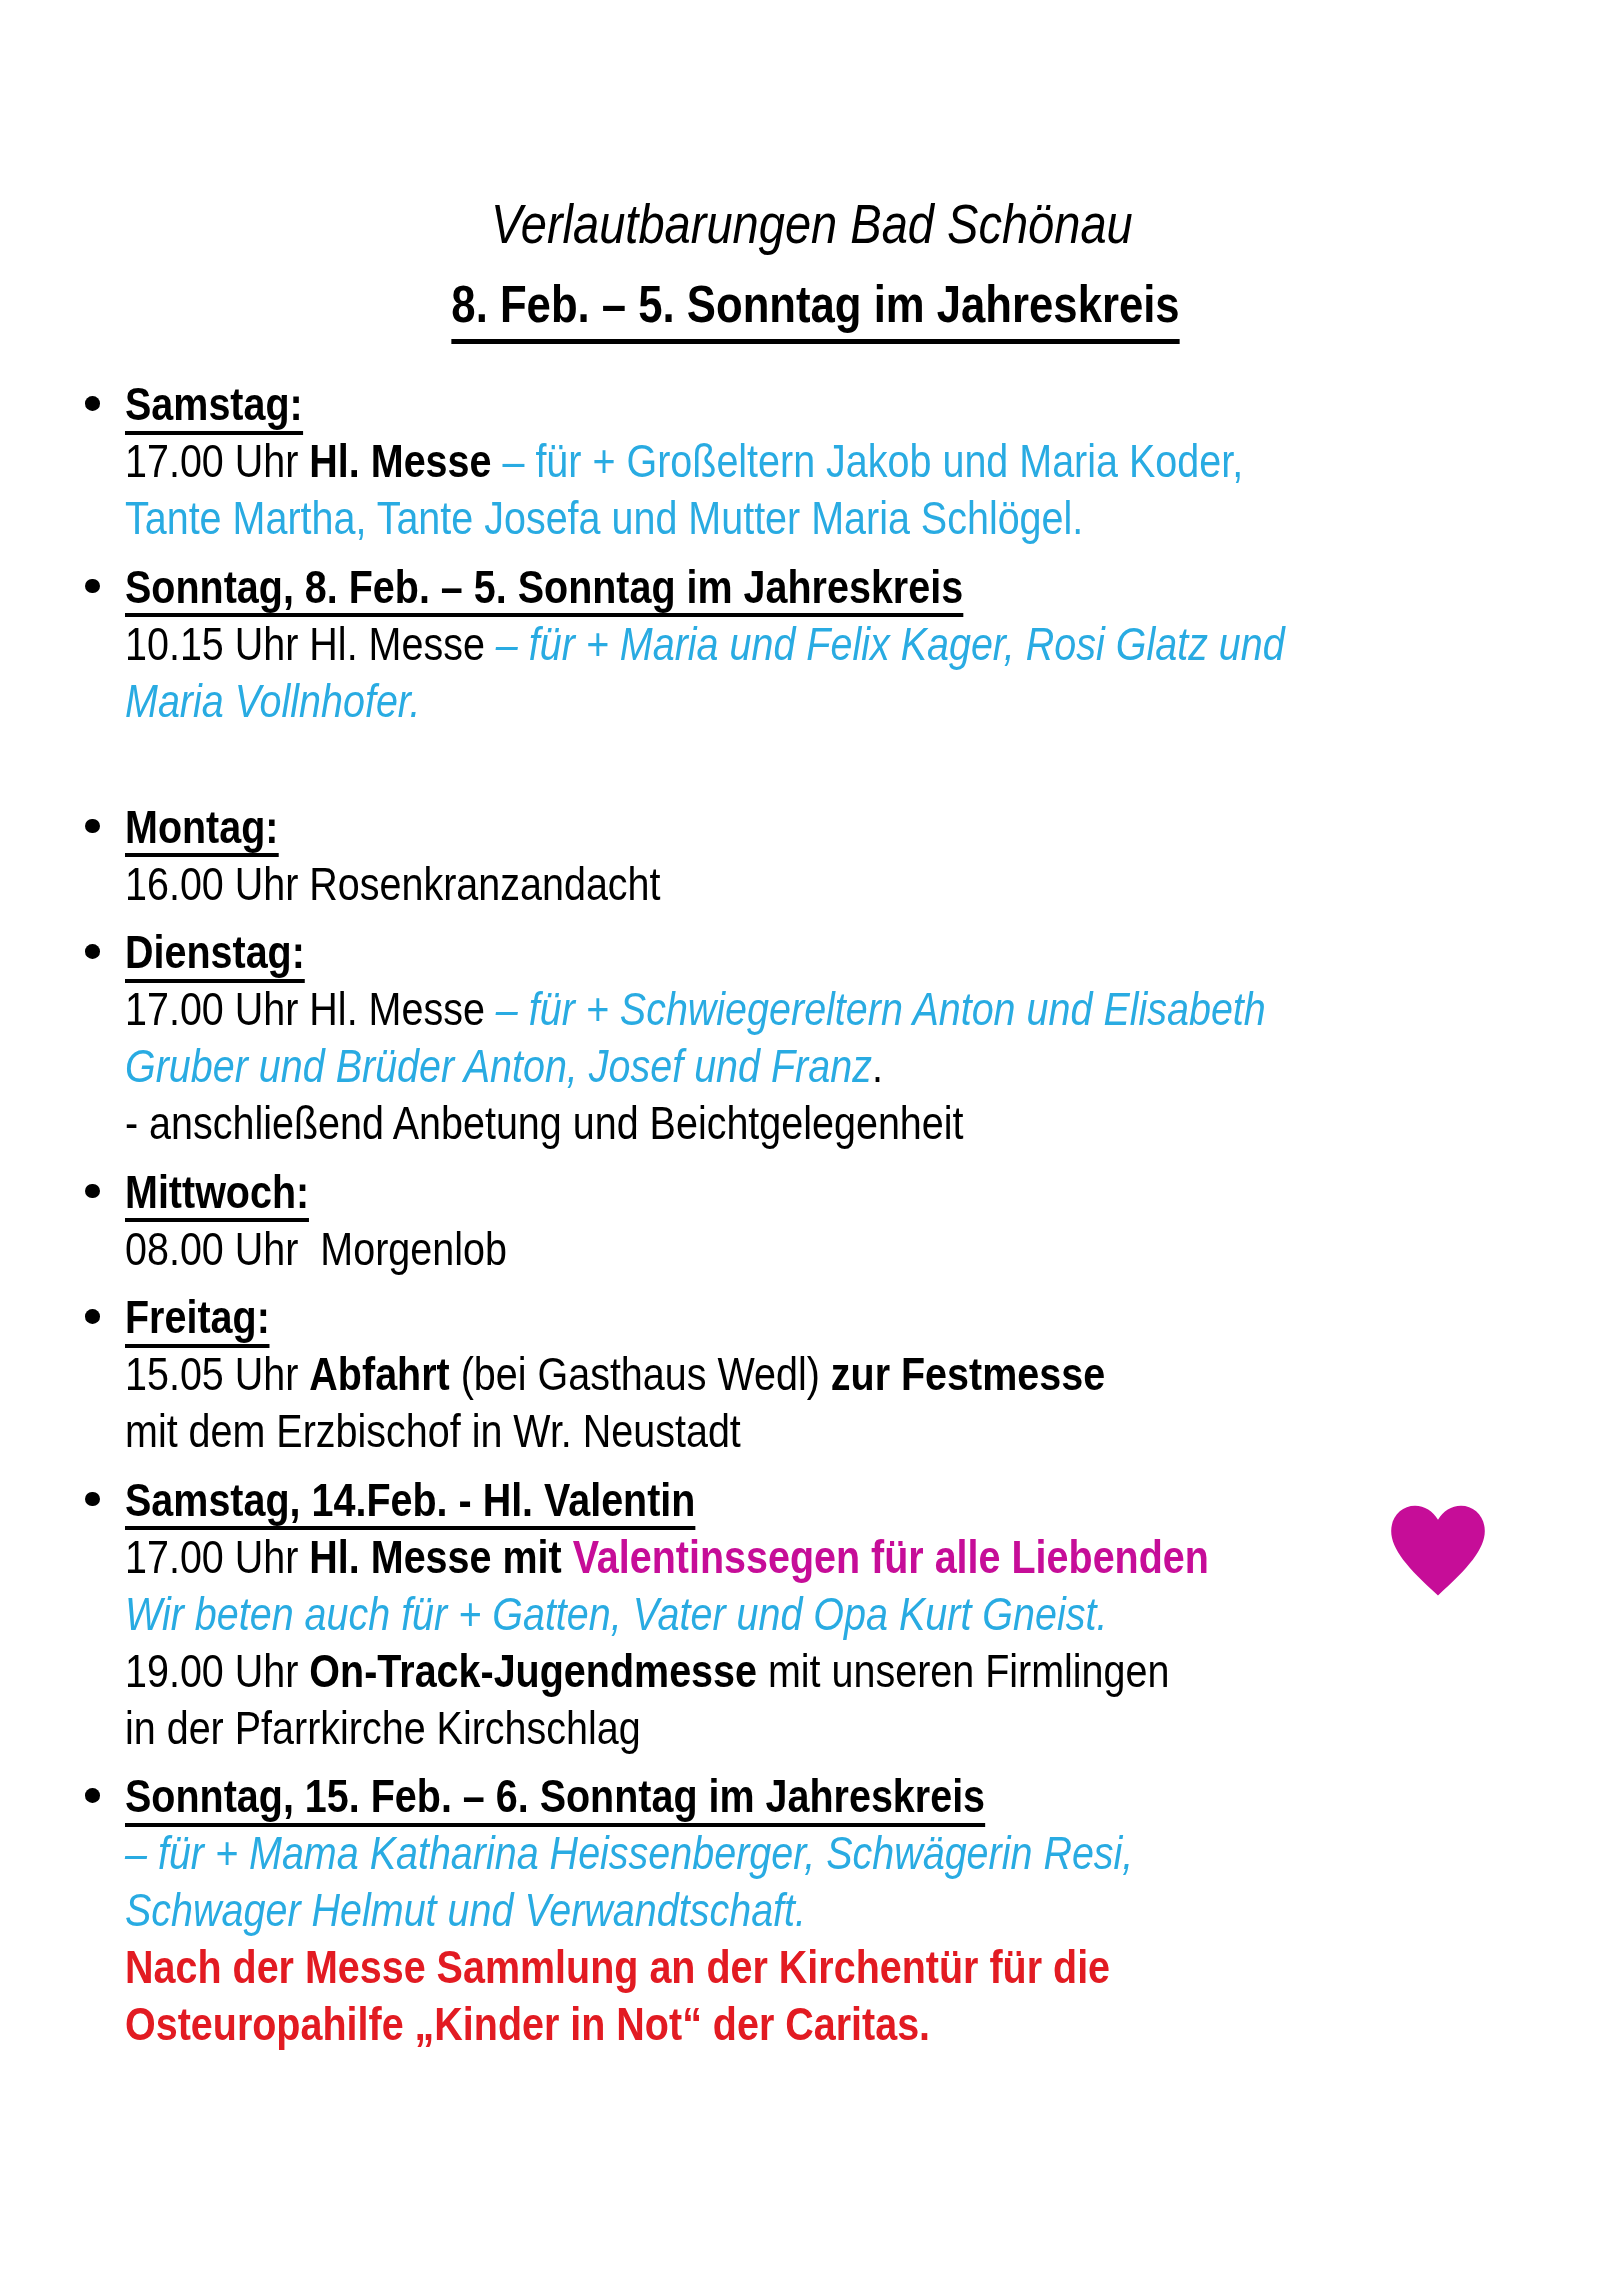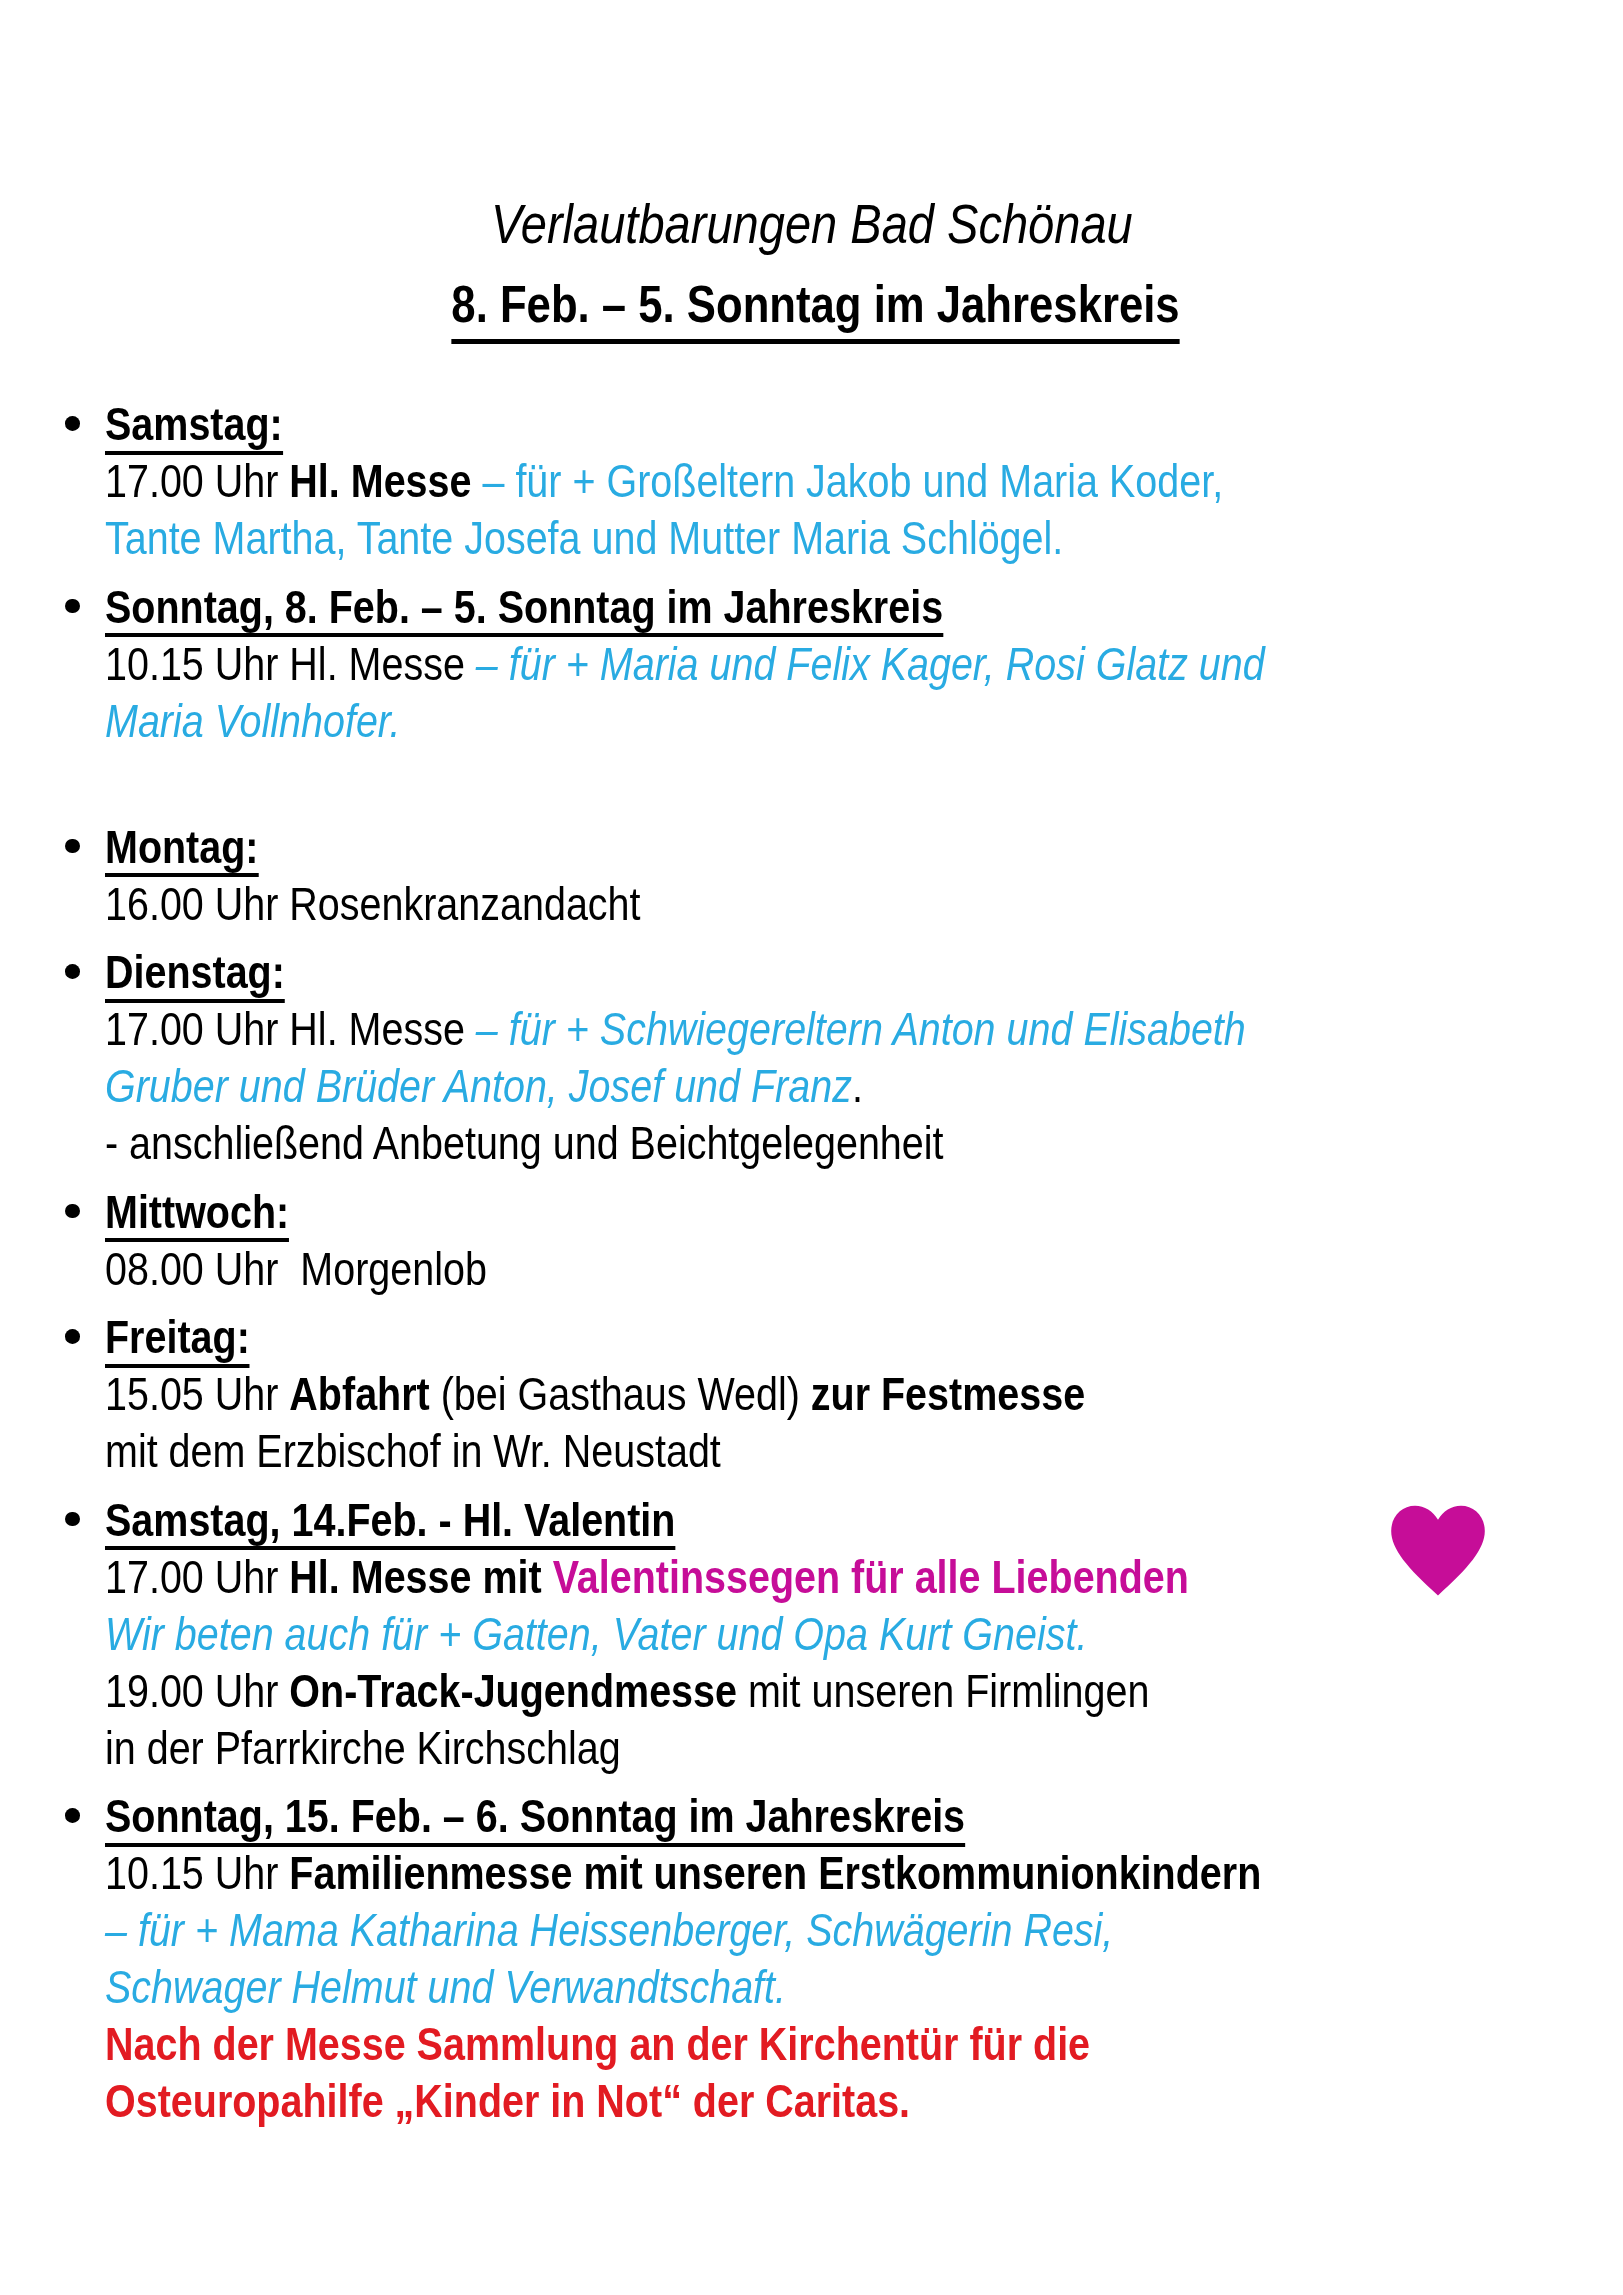--- a/index.html
+++ b/index.html
@@ -24,21 +24,21 @@
   .t1{padding-top:191px;font-size:56px;line-height:65px;font-style:italic;font-weight:400;}
   .t2{margin-top:18px;font-size:52px;line-height:61px;font-weight:700;padding-left:9px;}
   .ltxt{
     display:inline-block;
     transform:scaleX(0.84);
     white-space:pre;
   }
   .t1 .ltxt,.t2 .ltxt{transform-origin:50% 50%;}
   .t2 .ltxt{border-bottom:5.7px solid var(--ink);padding-bottom:4.1px;}
   
-  .list{margin-top:51px;padding-left:65px;}
+  .list{margin-top:31px;padding-left:85px;}
   .item{margin-top:11.5px;}
   .item:first-child{margin-top:0;}
   .item.gap{margin-top:69px;}
   .line{
     height:57px;
     position:relative;
     padding-left:40px;
     display:flex;
     align-items:center;
     font-size:47px;
@@ -172,23 +172,20 @@
         <div class="line">
           <span class="ltxt"><span class="seg plain">in der Pfarrkirche Kirchschlag</span></span>
         </div>
       </div>
       <div class="item">
         <div class="line">
           <span class="bullet"></span>
           <span class="ltxt"><span class="seg heading">Sonntag, 15. Feb. – 6. Sonntag im Jahreskreis</span></span>
         </div>
         <div class="line">
-          <span class="ltxt"><span class="seg plain">10.15 Uhr </span><span class="seg bold">Familienmesse mit unseren Erstkommunionkindern</span></span>
-        </div>
-        <div class="line">
           <span class="ltxt"><span class="seg blue-italic">– für + Mama Katharina Heissenberger, Schwägerin Resi,</span></span>
         </div>
         <div class="line">
           <span class="ltxt"><span class="seg blue-italic">Schwager Helmut und Verwandtschaft.</span></span>
         </div>
         <div class="line">
           <span class="ltxt"><span class="seg red-bold">Nach der Messe Sammlung an der Kirchentür für die</span></span>
         </div>
         <div class="line">
           <span class="ltxt"><span class="seg red-bold">Osteuropahilfe „Kinder in Not“ der Caritas.</span></span>

